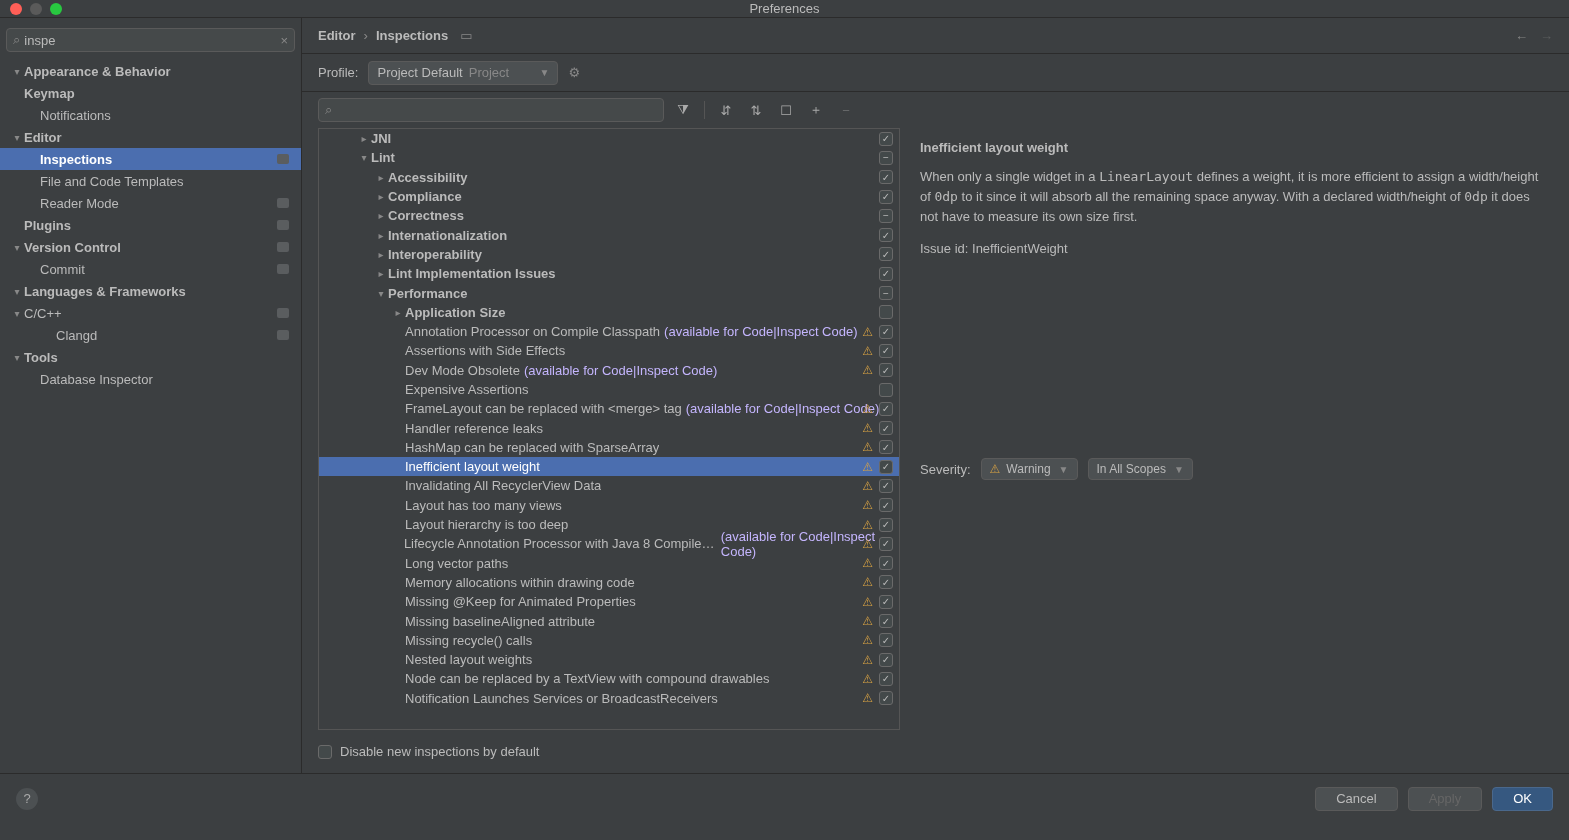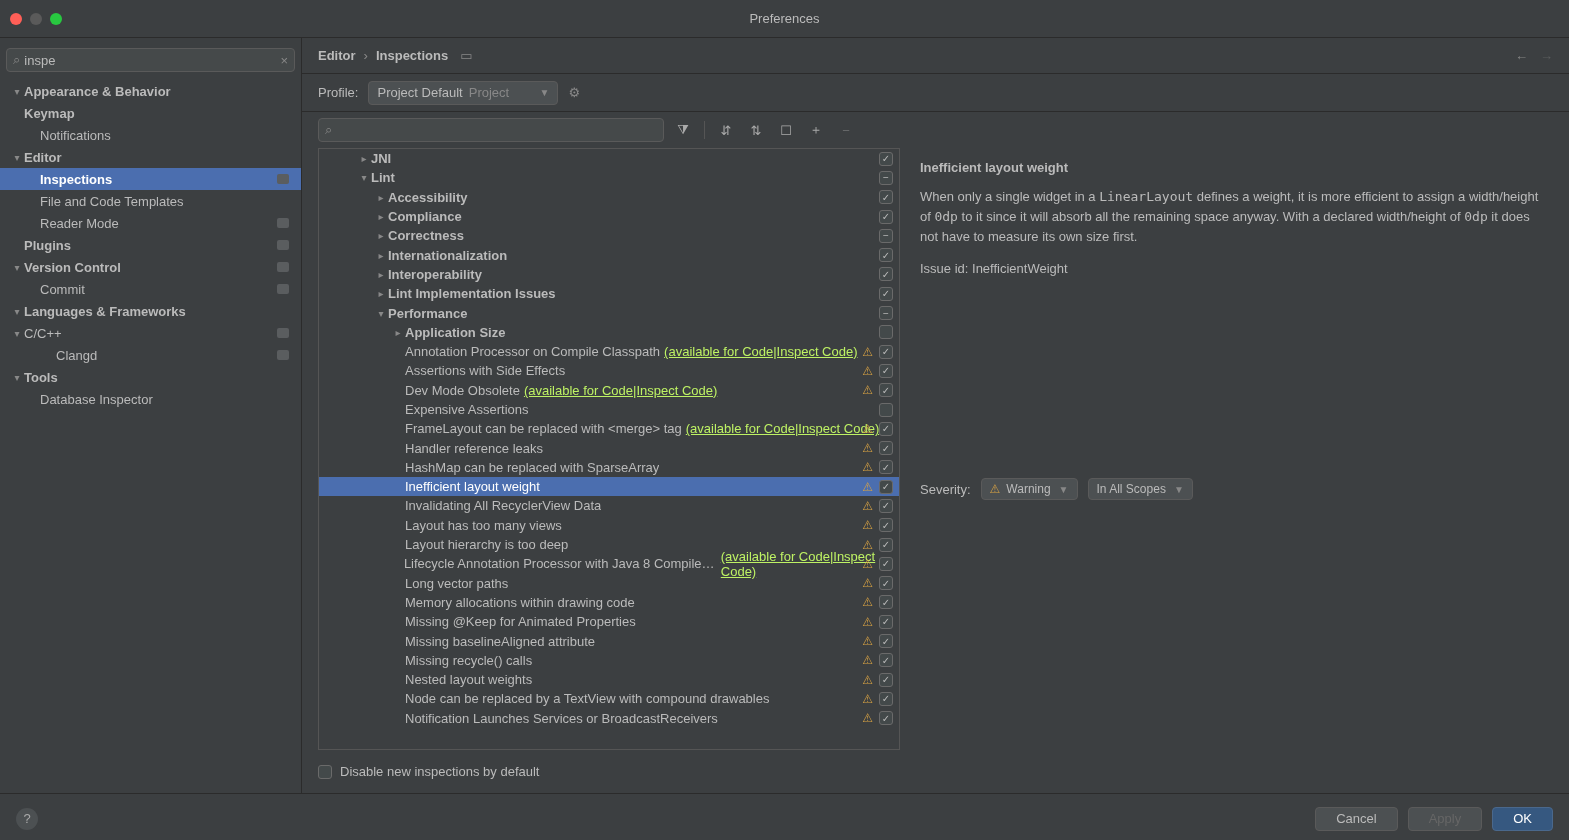--- a/index.html
+++ b/index.html
@@ -1,18 +1,18 @@
 <!DOCTYPE html>
 <html><head>
 <meta charset="utf-8">
 <style>
 * { margin: 0; padding: 0; box-sizing: border-box; font-family: -apple-system, BlinkMacSystemFont, "Segoe UI", sans-serif; }
 body { background: #3c3f41; color: #bbbbbb; font-size: 13px; overflow: hidden; width: 1569px; height: 840px; }
 
-.titlebar { height: 38px; background: #3c3f41; display: flex; align-items: center; position: relative; border-bottom: 1px solid #2b2b2b; }
+.titlebar { height: 18px; background: #3c3f41; display: flex; align-items: center; position: relative; border-bottom: 1px solid #2b2b2b; }
 .traffic-lights { display: flex; gap: 8px; padding-left: 10px; }
 .traffic-light { width: 12px; height: 12px; border-radius: 50%; }
 .tl-red { background: #ff5f57; }
 .tl-yellow { background: #5a5a5a; }
 .tl-green { background: #28c840; }
 .title { position: absolute; left: 50%; transform: translateX(-50%); color: #bbbbbb; font-size: 13px; font-weight: 500; }
 
 .main-area { display: flex; height: 755px; }
 
 .sidebar { width: 302px; background: #3c3f41; border-right: 1px solid #2b2b2b; padding-top: 10px; }
@@ -49,21 +49,21 @@
 .inspection-tree { width: 582px; border: 1px solid #555; margin-left: 16px; overflow-y: auto; position: relative; background: #3c3f41; }
 .inspection-tree::-webkit-scrollbar { width: 12px; }
 .inspection-tree::-webkit-scrollbar-track { background: #3c3f41; }
 .inspection-tree::-webkit-scrollbar-thumb { background: #5a5d5f; border-radius: 6px; }
 
 .insp-row { height: 19.3px; display: flex; align-items: center; position: relative; cursor: pointer; }
 .insp-row.selected { background: #4b6eaf; color: #fff; }
 .insp-chevron { width: 14px; font-size: 10px; color: #888; text-align: center; }
 .insp-label { white-space: nowrap; overflow: hidden; text-overflow: ellipsis; }
 .insp-label.bold { font-weight: bold; }
-.insp-hint { color: #bef264; margin-left: 4px; text-decoration: underline; }
+.insp-hint { color: #c4b5fd; margin-left: 4px; }
 .insp-right { position: absolute; right: 6px; display: flex; align-items: center; gap: 6px; }
 .warn-icon { color: #d9a343; font-size: 12px; }
 .checkbox { width: 14px; height: 14px; background: #43494a; border: 1px solid #6a6a6a; border-radius: 3px; display: flex; align-items: center; justify-content: center; font-size: 10px; color: #bbbbbb; }
 .checkbox.checked::after { content: "✓"; }
 .checkbox.mixed::after { content: "−"; }
 
 .detail-pane { flex: 1; padding: 12px 20px; position: relative; }
 .detail-title { font-size: 13px; font-weight: bold; margin-bottom: 12px; color: #bbbbbb; }
 .detail-body { font-size: 13px; line-height: 1.55; color: #bbbbbb; }
 .detail-body code { font-family: "Menlo", "Consolas", monospace; background: transparent; }

